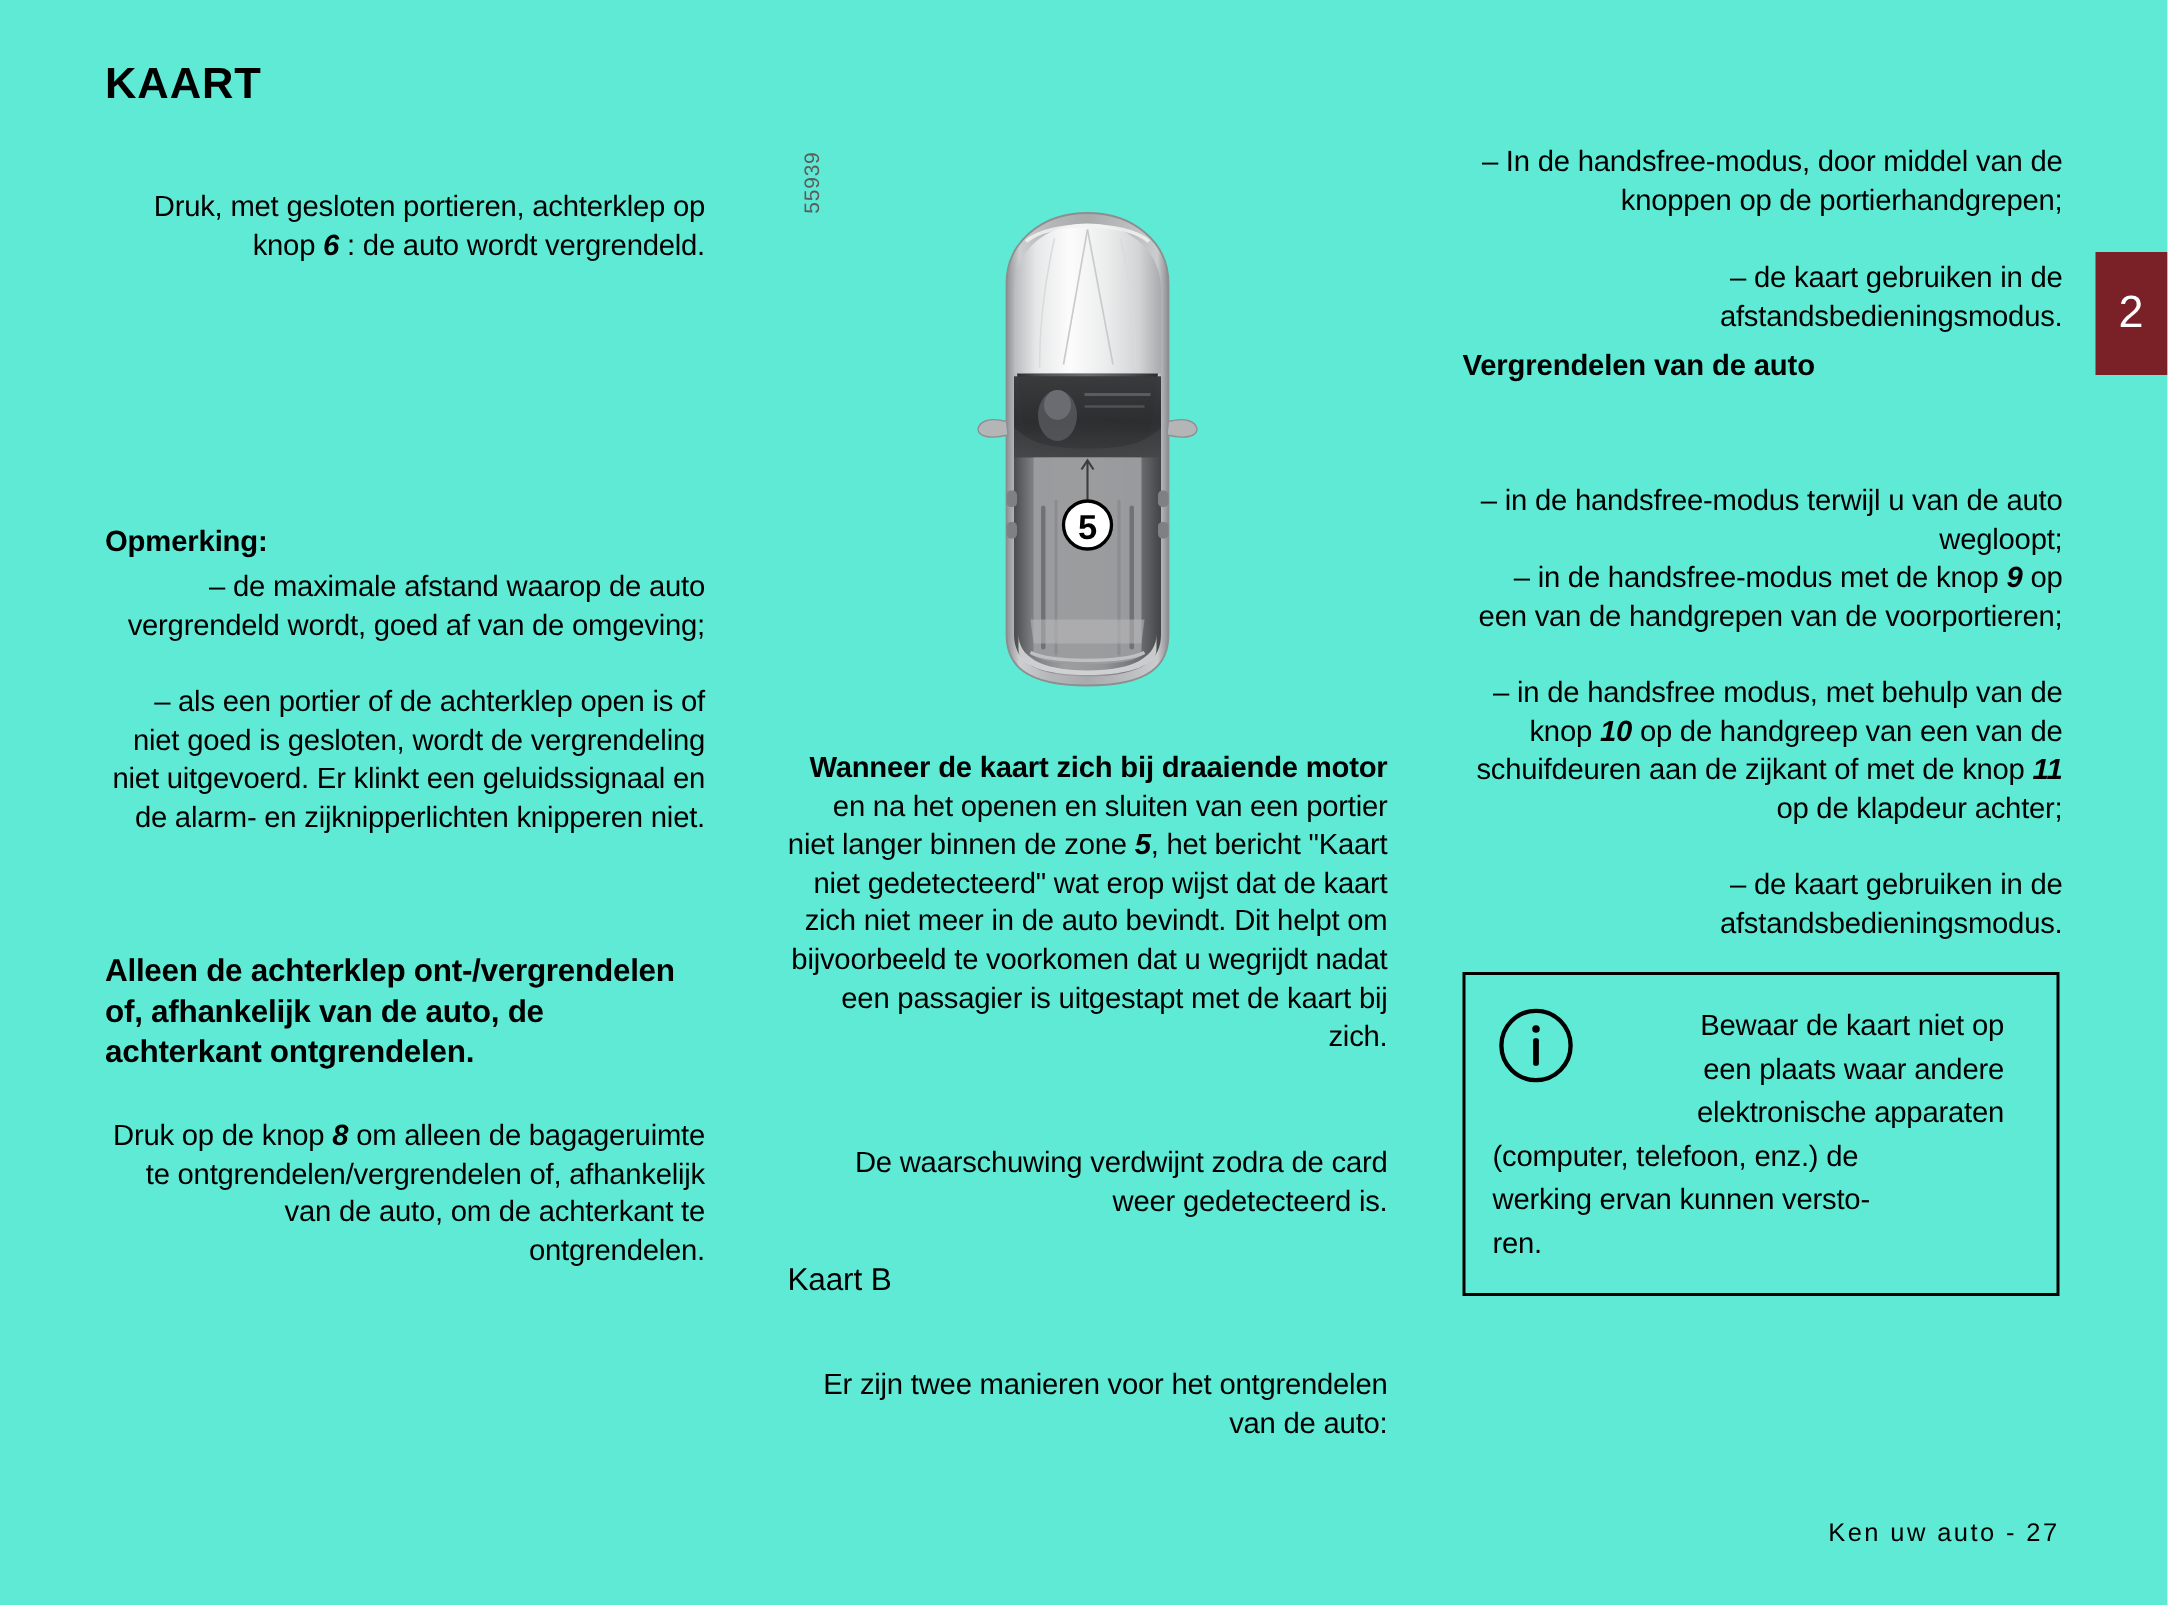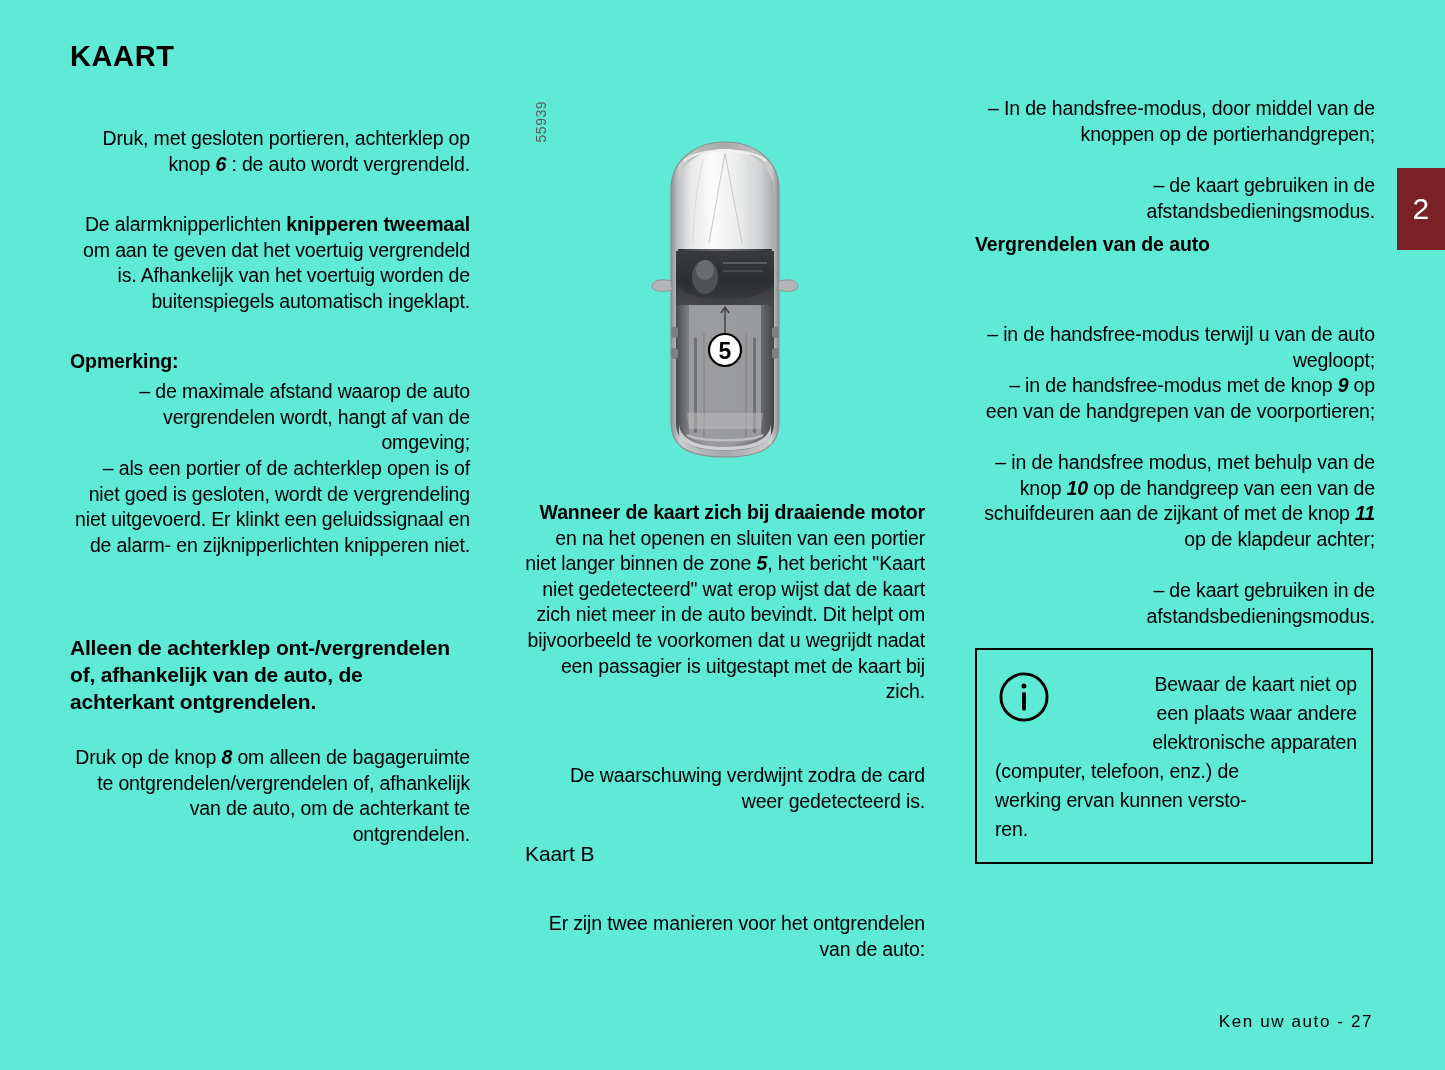--- a/index.html
+++ b/index.html
@@ -125,21 +125,21 @@
   }
 
   
   .info-box {
     position: absolute;
     left: 975px;
     top: 648px;
     width: 398px;
     box-sizing: border-box;
     border: 2px solid #000000;
-    padding: 20px 14px 18px 18px;
+    padding: 20px 35px 18px 18px;
   }
   .info-inner {
     position: relative;
   }
   .info-icon {
     float: left;
     width: 50px;
     height: 50px;
     margin: 2px 14px 0 4px;
     shape-outside: circle(50%);
@@ -171,27 +171,24 @@
 
   <div class="chapter-tab">2</div>
 
   <div class="col col-left">
 
 
     <p class="body-text" style="position:absolute; top:126px; left:0; width:400px;">
       <span>Druk, met gesloten portieren, achterklep op knop </span><i>6</i><span> : de auto wordt vergrendeld.</span>
     </p>
 
-    <p class="body-text" style="position:absolute; top:212px; left:0; width:400px;">
-      <span>De alarmknipperlichten </span><b>knipperen tweemaal</b><span> om aan te geven dat het voertuig vergrendeld is. Afhankelijk van het voertuig worden de buitenspiegels automatisch ingeklapt.</span>
-    </p>
 
     <h3 class="h-sub" style="position:absolute; top:349px; left:0; width:400px;">Opmerking:</h3>
 
-    <p class="body-text" style="position:absolute; top:379px; left:0; width:400px;">–  de maximale afstand waarop de auto vergrendelen wordt, hangt af van de omgeving;</p>
+    <p class="body-text" style="position:absolute; top:379px; left:0; width:400px;">–  de maximale afstand waarop de auto vergrendeld wordt, goed af van de omgeving;</p>
 
     <p class="body-text" style="position:absolute; top:456px; left:0; width:400px;">–  als een portier of de achterklep open is of niet goed is gesloten, wordt de vergrendeling niet uitgevoerd. Er klinkt een geluidssignaal en de alarm- en zijknipperlichten knipperen niet.</p>
 
     <h3 class="h-big" style="position:absolute; top:634px; left:0; width:400px;">Alleen de achterklep ont-/vergrendelen of, afhankelijk van de auto, de achterkant ontgrendelen.</h3>
 
     <p class="body-text" style="position:absolute; top:745px; left:0; width:400px;">
       <span>Druk op de knop </span><i>8</i><span> om alleen de bagageruimte te ontgrendelen/vergrendelen of, afhankelijk van de auto, om de achterkant te ontgrendelen.</span>
     </p>
 
   </div>

